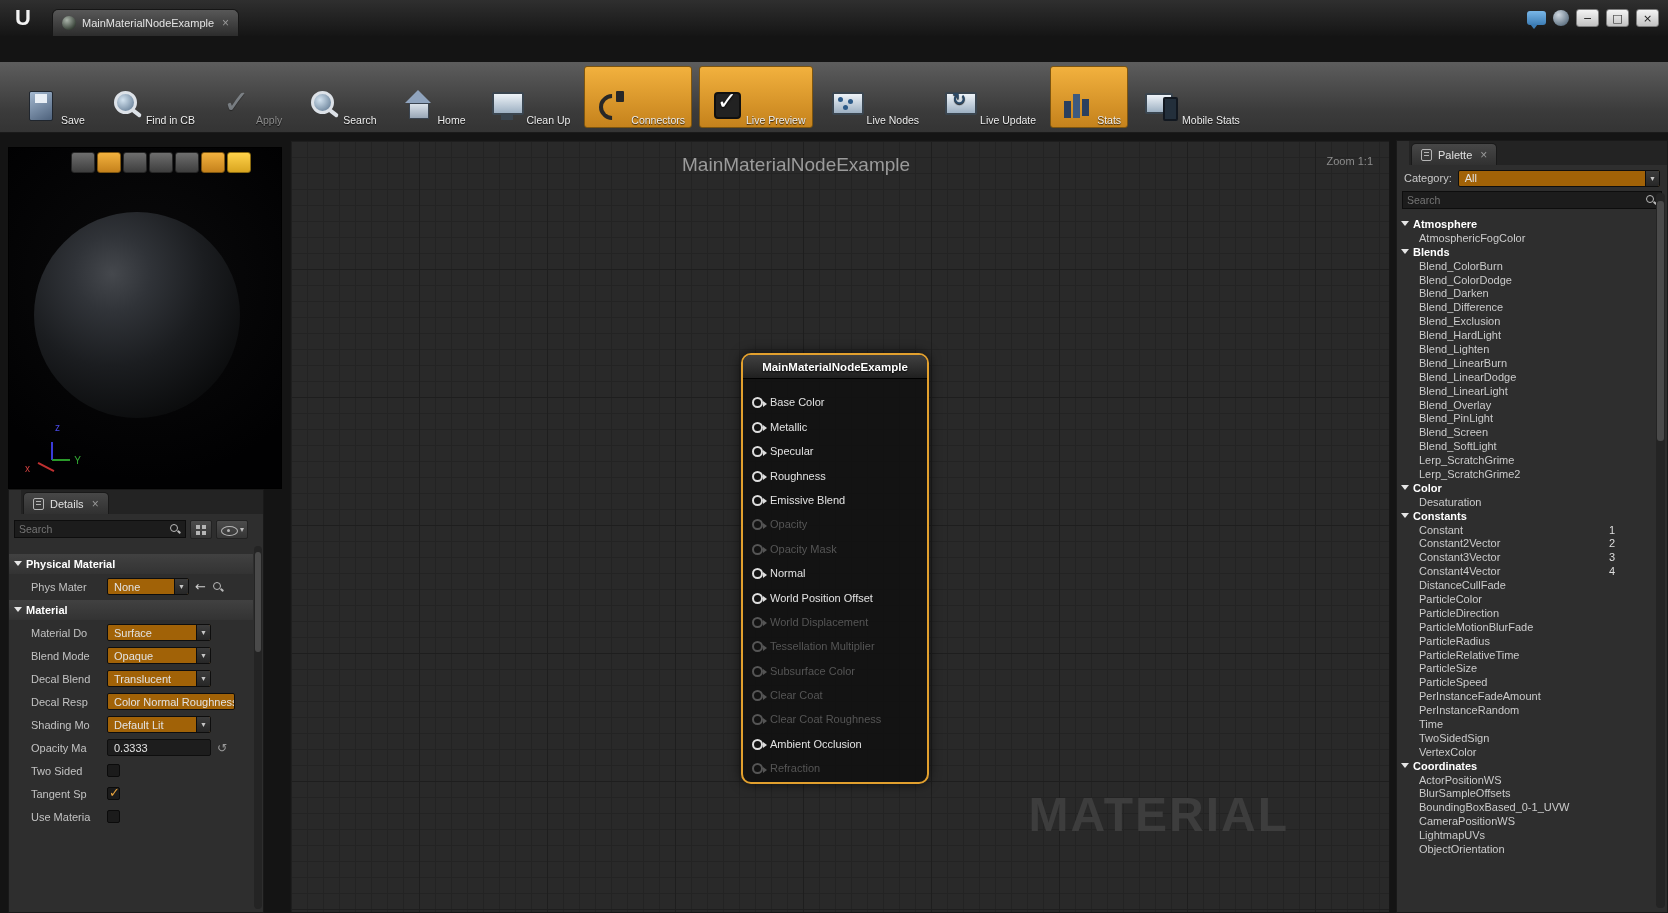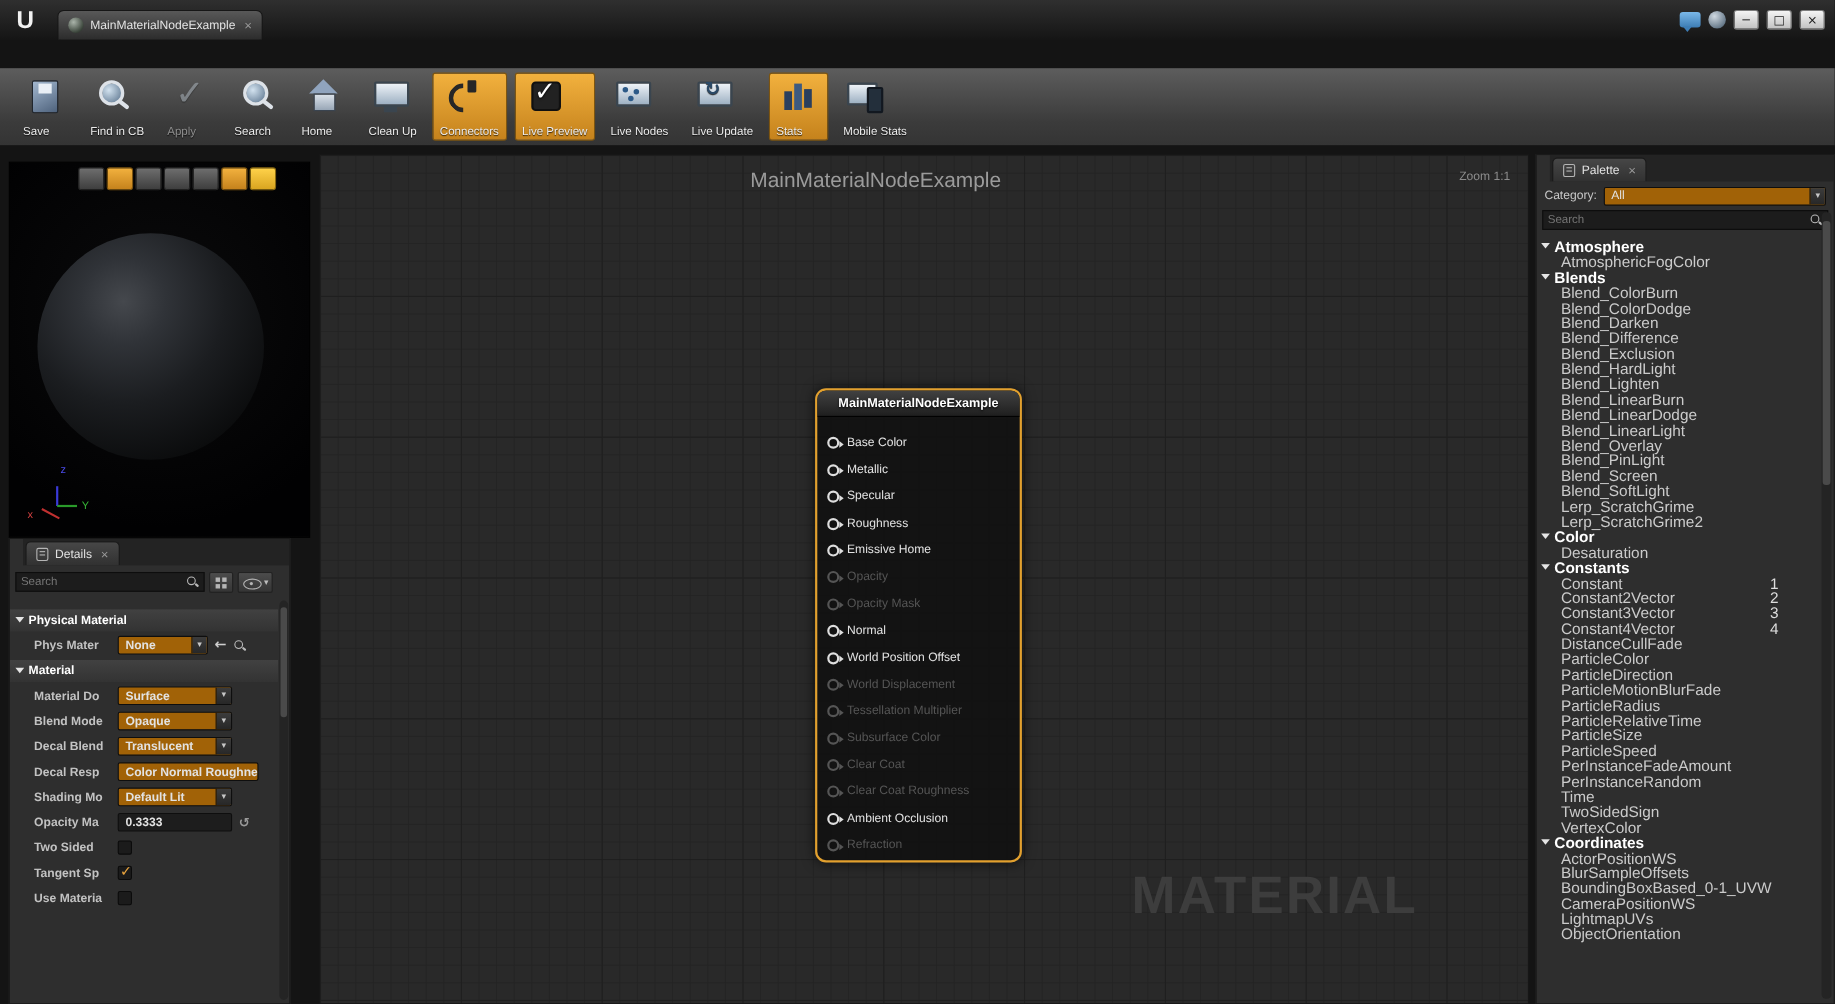--- a/index.html
+++ b/index.html
@@ -38,21 +38,21 @@
   .mag { width:12px; height:12px; position:relative; flex-shrink:0; }
   .mag::before { content:""; position:absolute; left:1px; top:1px; width:6px; height:6px;
     border:1.6px solid #b9b9b9; border-radius:50%; }
   .mag::after { content:""; position:absolute; left:8px; top:8px; width:4px; height:1.8px;
     background:#b9b9b9; transform:rotate(40deg); border-radius:1px; }
 
   
   .toolbar { position:absolute; left:0; top:62px; width:100%; height:71px;
     background:linear-gradient(#5d5d5d,#3b3b3b 70%,#343434); border-bottom:1px solid #1a1a1a;
     display:flex; align-items:stretch; gap:7px; padding:4px 0 4px 14px; }
-  .tbtn { display:flex; flex-direction:column; align-items:flex-start; justify-content:flex-start;
+  .tbtn { display:flex; flex-direction:row; align-items:flex-end; justify-content:flex-start;
     padding:4px 7px 2px; border-radius:3px; min-width:48px; color:#ececec; font-size:10.5px;
     text-shadow:0 1px 1px rgba(0,0,0,.8); cursor:pointer; }
   .tbtn.active { background:linear-gradient(#f2b13e,#c5821c); border:1px solid #7d5510; padding:3px 6px 1px; }
   .tbtn.disabled { color:#8d8d8d; }
   .tbtn.disabled .tb-ico { opacity:.45; }
   .tb-label { margin-top:auto; white-space:nowrap; }
   .tb-ico { width:40px; height:38px; position:relative; display:block; }
 
   .save-icon::before { content:""; position:absolute; inset:3px 8px 5px; border-radius:2px;
     background:linear-gradient(150deg,#a3b8d0,#4e627c); border:1px solid #20262e; }
@@ -142,21 +142,21 @@
     border-radius:2px; position:relative; display:flex; align-items:center; justify-content:flex-end;
     padding-right:3px; color:#bdbdbd; font-size:8px; cursor:pointer; }
   .d-eyebtn::before { content:""; position:absolute; left:4px; top:5px; width:15px; height:8px;
     border:1.6px solid #b5b5b5; border-radius:50%; }
   .d-eyebtn::after { content:""; position:absolute; left:10px; top:8px; width:3px; height:3px; background:#b5b5b5; border-radius:50%; }
   .d-rows { position:absolute; left:0; right:10px; top:54px; bottom:0; overflow:hidden; padding-top:8px; }
   .d-header { height:20px; margin:2px 0 1px; background:linear-gradient(#414141,#333333); color:#fff;
     font-weight:bold; font-size:11px; display:flex; align-items:center; padding-left:17px; position:relative; }
   .d-header::before { content:""; position:absolute; left:5px; top:7px; width:0; height:0;
     border-left:4px solid transparent; border-right:4px solid transparent; border-top:5px solid #e5e5e5; }
-  .d-row { height:23px; display:flex; align-items:center; padding-left:22px; font-size:11px; color:#c2c2c2; gap:6px;font-weight:bold; }
+  .d-row { height:23px; display:flex; align-items:center; padding-left:22px; font-size:11px; color:#c2c2c2; gap:6px; }
   .d-label { width:70px; flex-shrink:0; overflow:hidden; white-space:nowrap; }
   .dd { height:17px; background:#a16207; border:1px solid #0e0e0e; border-radius:2px; display:flex;
     align-items:center; padding-left:6px; color:#e2e2e2; position:relative; width:104px; overflow:hidden;
     white-space:nowrap; cursor:pointer; }
   .dd .dd-caret { margin-left:auto; width:14px; align-self:stretch; flex-shrink:0;
     background:linear-gradient(#3c3c3c,#272727); border-left:1px solid #0e0e0e;
     display:flex; align-items:center; justify-content:center; font-size:7px; color:#c7c7c7; }
   .dd.narrow { width:82px; }
   .dd.wide { width:128px; }
   .numfield { height:17px; width:104px; background:#1d1d1d; border:1px solid #0e0e0e; border-radius:2px;
@@ -197,21 +197,21 @@
   .pin-row.disabled { color:#555555; }
   .pin-row.disabled .pin-label { color:#555555; }
 
   
   .palette { position:absolute; right:0; top:7px; width:272px; bottom:0; background:#2e2e2e; border:1px solid #191919; }
   .pal-cat-row { height:26px; display:flex; align-items:center; gap:6px; padding:0 7px; font-size:11px; color:#c9c9c9;justify-content:center; }
   .pal-cat-row .dd { flex:1; width:auto; }
   .pal-search { margin:0 5px; height:18px; background:#1c1c1c; border:1px solid #0d0d0d; display:flex;
     align-items:center; padding:0 4px; }
   .pal-search input { flex:1; background:transparent; border:none; outline:none; color:#9a9a9a; font-size:10.5px; width:80%; }
-  .pal-list { position:absolute; left:4px; right:16px; top:76px; bottom:0; overflow:hidden; font-size:14px; }
+  .pal-list { position:absolute; left:4px; right:16px; top:76px; bottom:0; overflow:hidden; font-size:11px; }
   .pal-group { height:13.9px; display:flex; align-items:center; color:#ffffff; font-weight:bold; cursor:pointer; }
   .pal-group .tri { width:0; height:0; border-left:4px solid transparent; border-right:4px solid transparent;
     border-top:5px solid #e5e5e5; margin-right:4px; }
   .pal-item { height:13.9px; display:flex; align-items:center; padding-left:18px; color:#cbcbcb; position:relative; cursor:pointer; }
   .pal-badge { position:absolute; left:208px; color:#dedede; }
   .pal-scrollbar { position:absolute; right:2px; top:52px; bottom:4px; width:9px; background:#242424; border-radius:4px; }
   .pal-scrollbar .thumb { position:absolute; left:1px; right:1px; top:8px; height:240px; background:#4a4a4a; border-radius:3px; }
 </style>
 </head>
 <body>
@@ -470,21 +470,21 @@
               <span class="pin-label">Specular</span>
             </div>
 
             <div class="pin-row">
               <span class="pin-circle"></span>
               <span class="pin-label">Roughness</span>
             </div>
 
             <div class="pin-row">
               <span class="pin-circle"></span>
-              <span class="pin-label">Emissive Home</span>
+              <span class="pin-label">Emissive Blend</span>
             </div>
 
             <div class="pin-row disabled">
               <span class="pin-circle"></span>
               <span class="pin-label">Opacity</span>
             </div>
 
             <div class="pin-row disabled">
               <span class="pin-circle"></span>
               <span class="pin-label">Opacity Mask</span>

